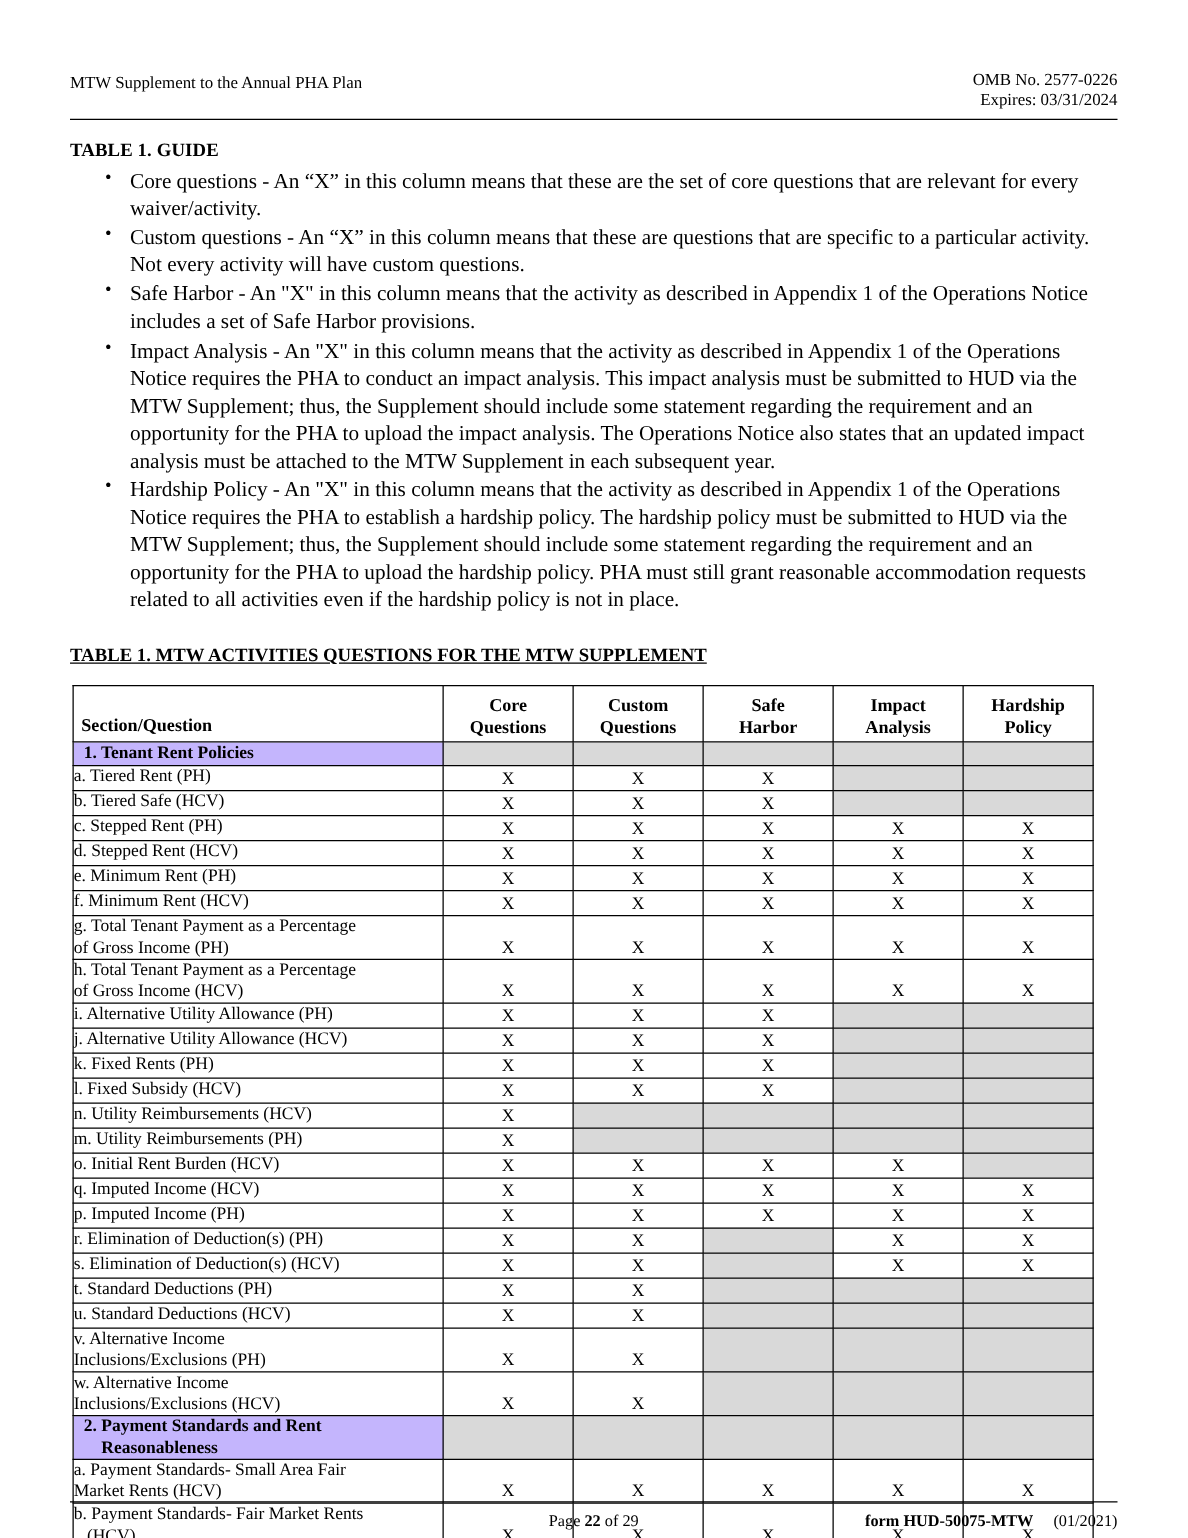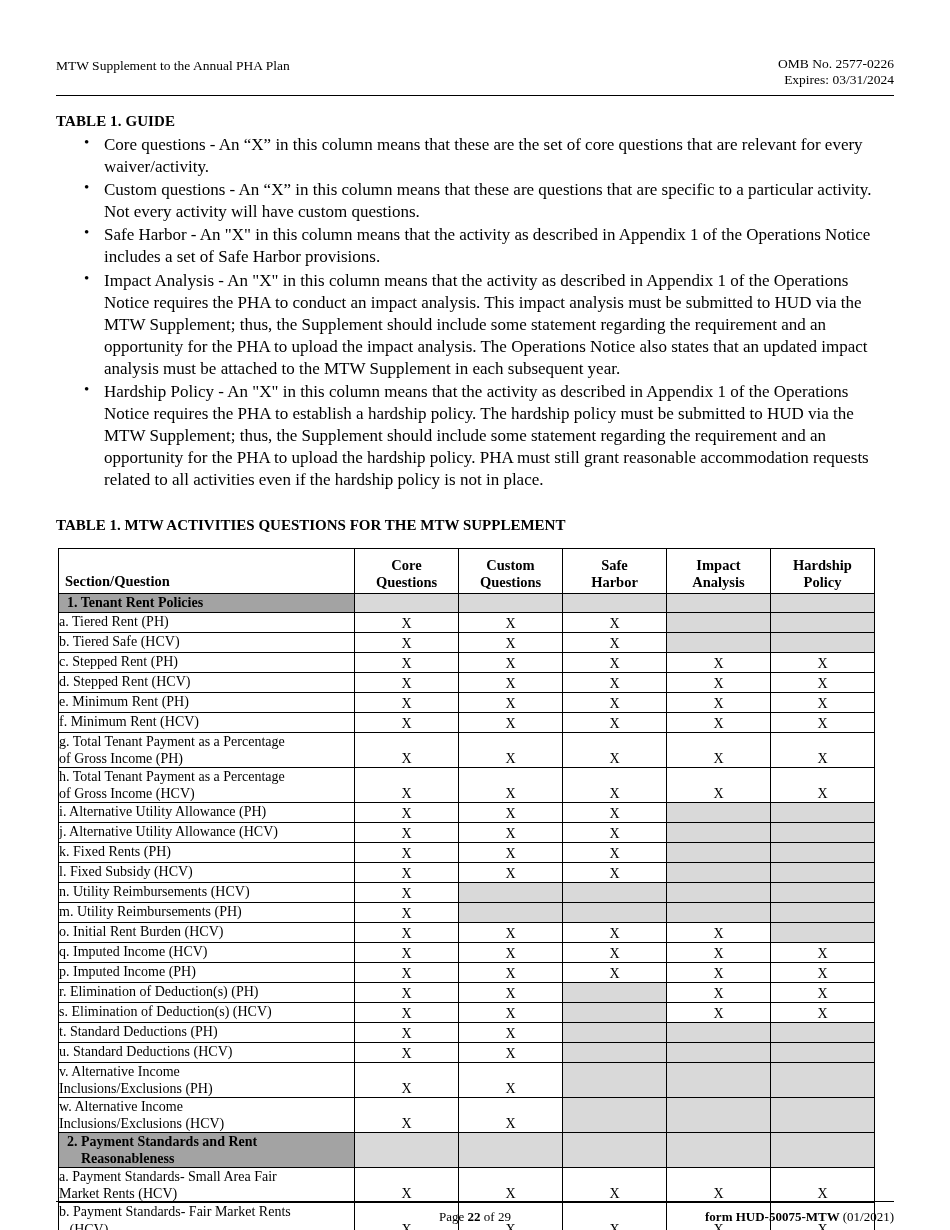--- a/index.html
+++ b/index.html
@@ -62,20 +62,21 @@
     content: "\2022";
     position: absolute;
     left: -6px;
     top: -1px;
     font-size: 15px;
   }
   h2.table-title {
     font-size: 15px;
     font-weight: bold;
     margin: 26px 0 14px 0;
+    text-decoration: underline;
   }
   
   table.mtw {
     border-collapse: collapse;
     width: 816px;
     margin-left: 2px;
     table-layout: fixed;
     font-size: 14px;
   }
   table.mtw th, table.mtw td {
@@ -112,21 +113,21 @@
   td.mark {
     text-align: center;
     vertical-align: bottom;
     padding-bottom: 1px;
     height: 19px;
   }
   td.mark.empty {
     background: #d9d9d9;
   }
   tr.section-row td {
-    background: #a3a3a3;
+    background: #c4b5fd;
     font-weight: bold;
   }
   tr.section-row td.label {
     padding-left: 8px;
   }
   tr.section-row td.blank {
     background: #d9d9d9;
   }
   .col-sq { width: 296px; }
   .col-x  { width: 104px; }
@@ -152,20 +153,21 @@
     text-align: center;
     font-size: 13px;
   }
   .footer-right {
     margin-left: auto;
     font-weight: bold;
     font-size: 13px;
   }
   .footer-right .light {
     font-weight: normal;
+    margin-left: 13px;
   }
   b.pg { font-weight: bold; }
 </style>
 </head>
 <body>
 
 <div class="page">
 
   <div class="doc-header">
     <div class="left">MTW Supplement to the Annual PHA Plan</div>

